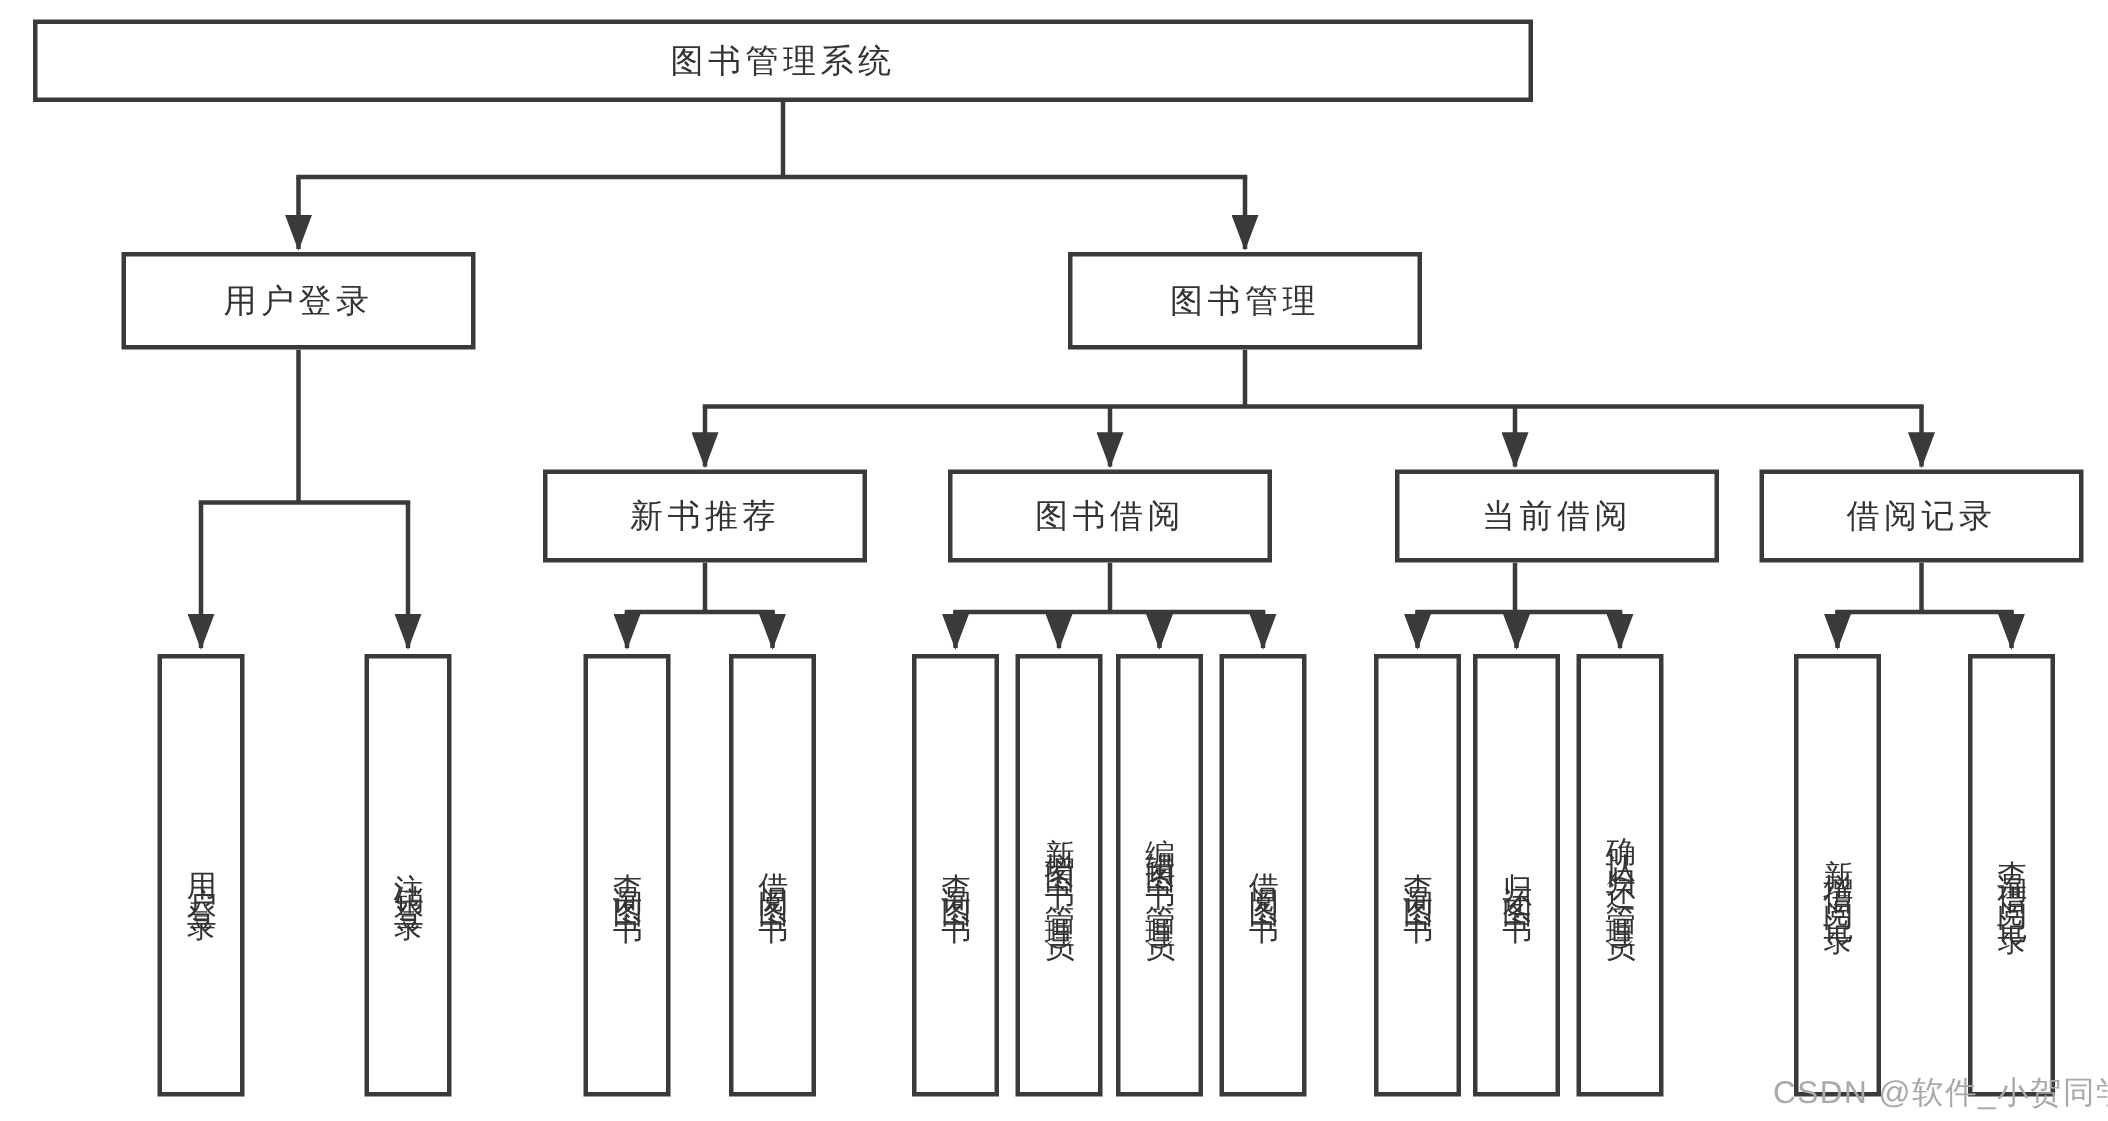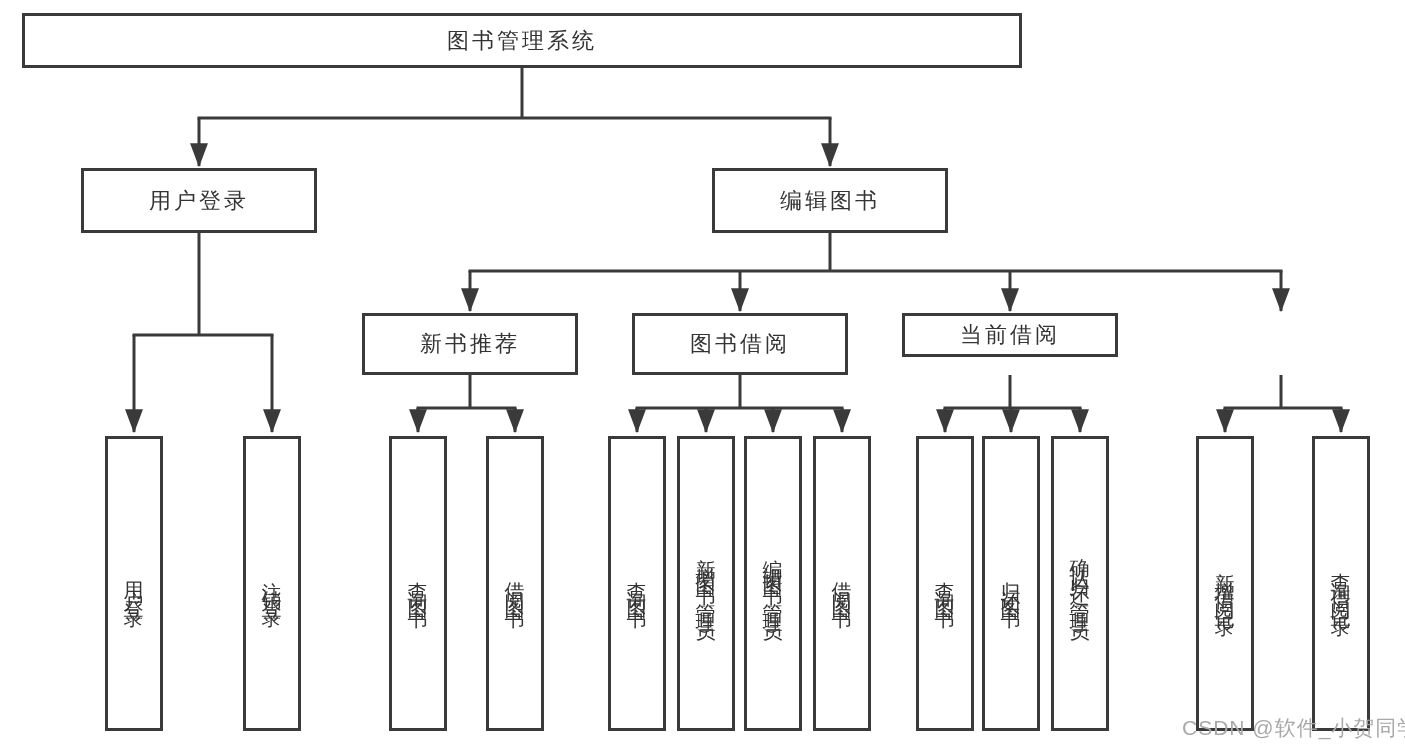--- a/index.html
+++ b/index.html
@@ -102,31 +102,34 @@
   </svg>
 
   <div class="node h" style="left:22px;top:13px;width:1000px;height:55px">
     <span>图书管理系统</span>
   </div>
 
   <div class="node h" style="left:81px;top:168px;width:236px;height:65px">
     <span>用户登录</span>
   </div>
   <div class="node h" style="left:712px;top:168px;width:236px;height:65px">
-    <span>编辑图书</span>
+    <span>图书管理</span>
   </div>
 
   <div class="node h" style="left:632px;top:313px;width:216px;height:62px">
     <span>图书借阅</span>
   </div>
   <div class="node h" style="left:362px;top:313px;width:216px;height:62px">
     <span>新书推荐</span>
   </div>
-  <div class="node h" style="left:902px;top:313px;width:216px;height:44px">
+  <div class="node h" style="left:930px;top:313px;width:216px;height:62px">
     <span>当前借阅</span>
+  </div>
+  <div class="node h" style="left:1173px;top:313px;width:216px;height:62px">
+    <span>借阅记录</span>
   </div>
 
   <div class="node v" style="left:105px;top:436px;width:58px;height:295px">
     <span>用户登录</span>
   </div>
   <div class="node v" style="left:243px;top:436px;width:58px;height:295px">
     <span>注销登录</span>
   </div>
 
   <div class="node v" style="left:389px;top:436px;width:58px;height:295px">

